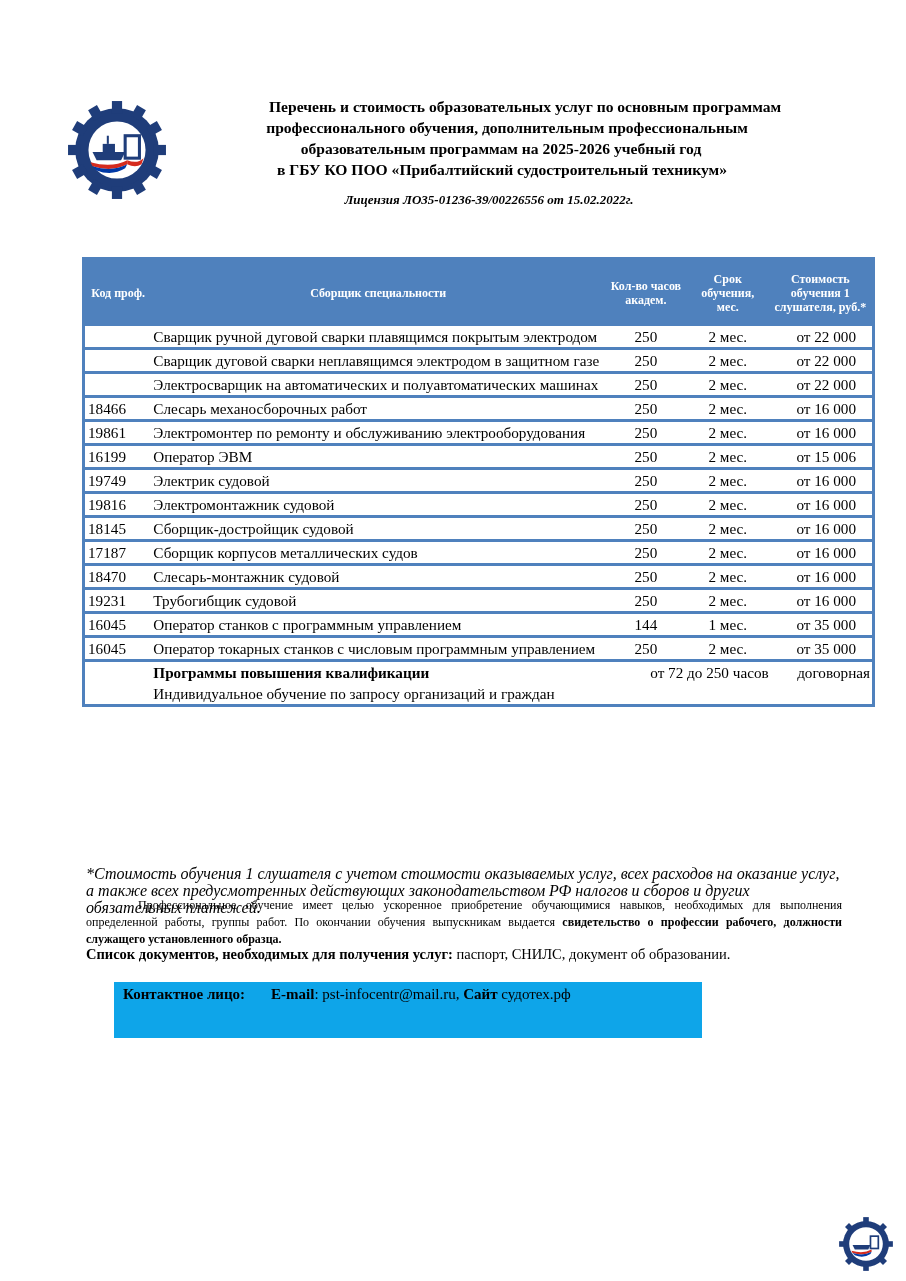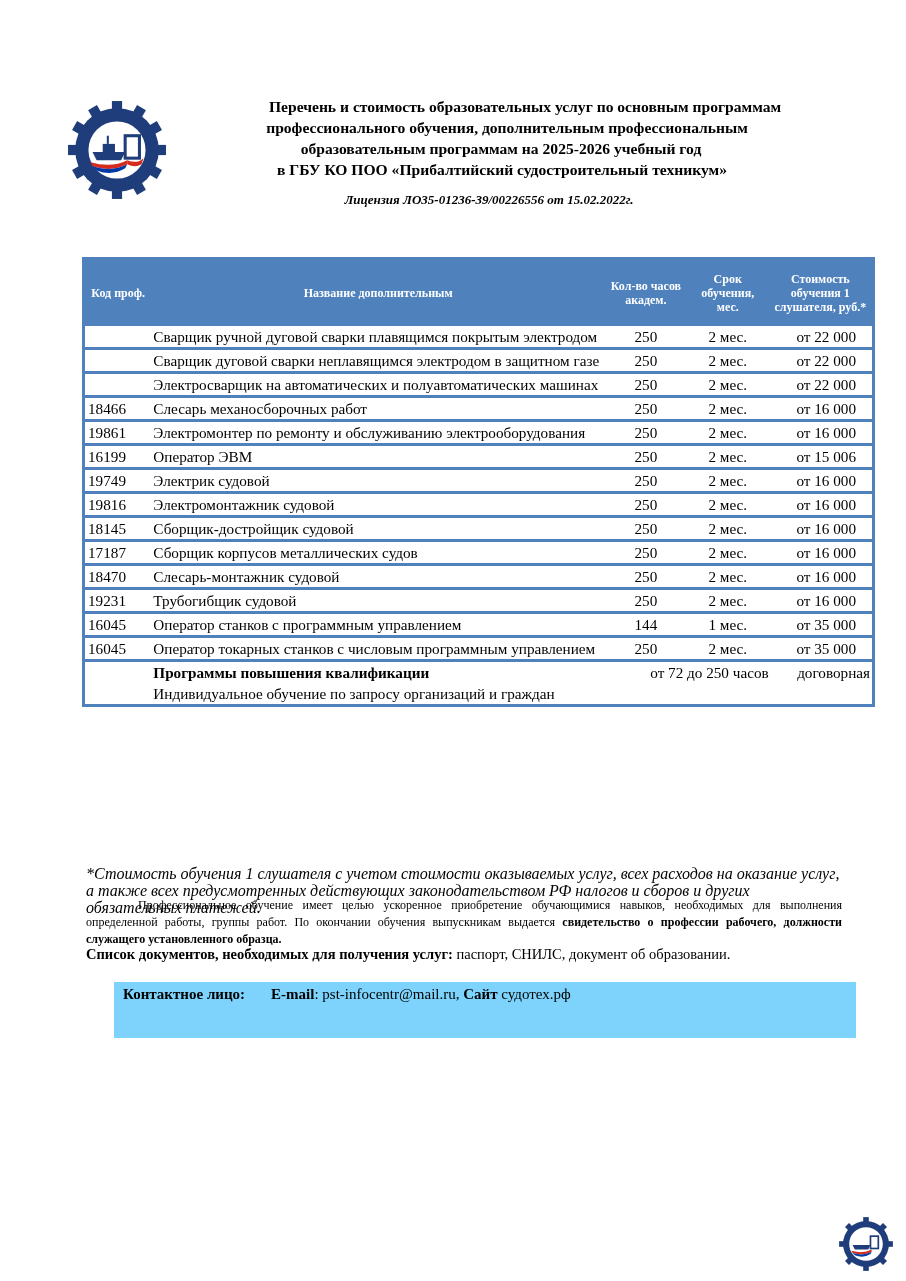--- a/index.html
+++ b/index.html
@@ -58,22 +58,22 @@
     font-size: 12px; line-height: 17px; text-align: justify;
   }
   .footer-text .indent { display: inline-block; width: 52px; }
   .footer-text b { font-weight: bold; }
   .docs {
     position: absolute; left: 86px; top: 944px; width: 770px;
     font-size: 14.5px; line-height: 20px;
   }
   .docs b { font-weight: bold; }
   .contact {
-    position: absolute; left: 114px; top: 982px; width: 742px; height: 56px;
-    background: #7dd3fc; font-size: 15px;
+    position: absolute; left: 114px; top: 982px; width: 588px; height: 56px;
+    background: #0ea5e9; font-size: 15px;
   }
   .contact .inner { position: absolute; left: 9px; top: 4px; }
   .contact b { font-weight: bold; }
   .contact .gap { display: inline-block; width: 26px; }
 </style>
 </head>
 <body>
 
 <div class="logo">
   <svg viewBox="0 0 100 100" width="102" height="108">
@@ -117,21 +117,21 @@
   <colgroup>
     <col class="c-code">
       <col class="c-name">
       <col class="c-hours">
       <col class="c-term">
       <col class="c-price">
   </colgroup>
   <thead>
     <tr>
       <th>Код проф.</th>
-      <th>Название дополнительным</th>
+      <th>Сборщик специальности</th>
       <th>Кол-во часов академ.</th>
       <th>Срок обучения, мес.</th>
       <th>Стоимость обучения 1 слушателя, руб.*</th>
     </tr>
   </thead>
   <tbody id="table-body">
 
   <tr>
         <td class="code"></td>
         <td class="name">Сварщик ручной дуговой сварки плавящимся покрытым электродом</td>

